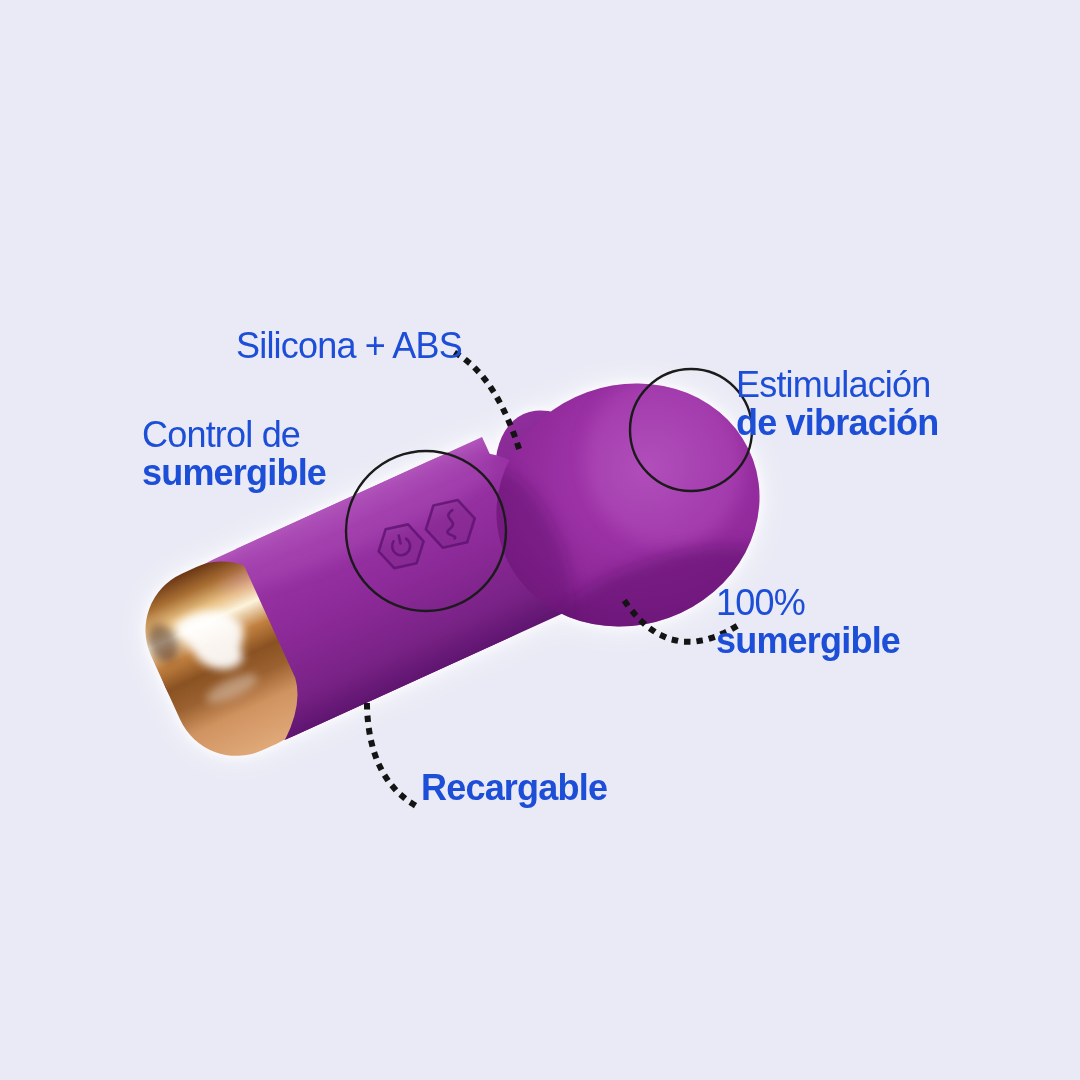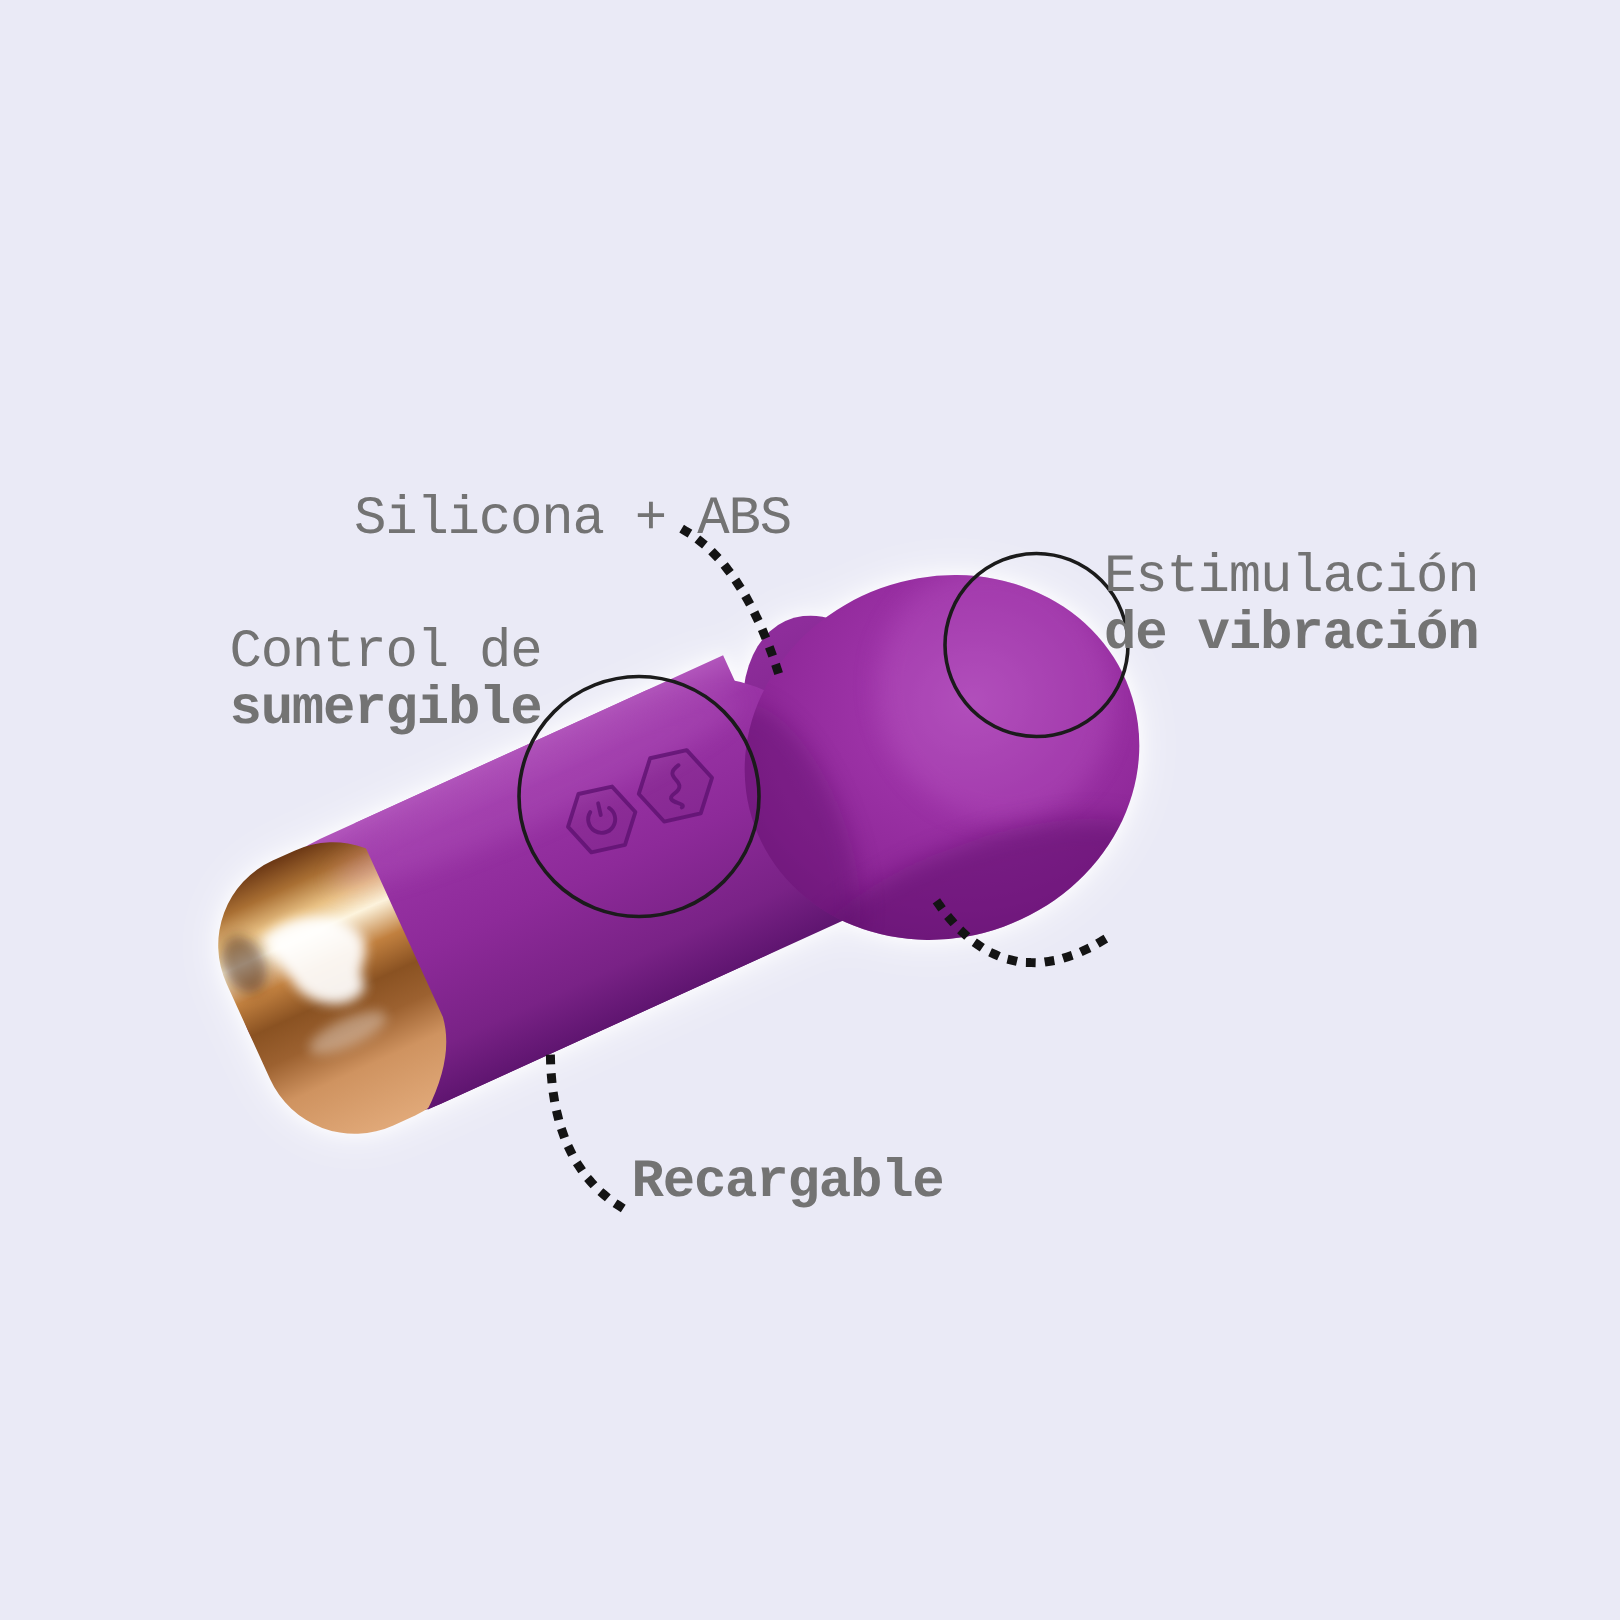--- a/index.html
+++ b/index.html
@@ -6,30 +6,29 @@
   .stage{
     position:relative;
     width:1080px;height:1080px;
     background:#eaeaf6;
     overflow:hidden;
     font-family:"Liberation Sans",sans-serif;
   }
   .art{position:absolute;left:0;top:0;}
   .label{
     position:absolute;
-    color:#737373;
+    color:#1d4ed8;
     font-size:36px;
     line-height:38px;
     letter-spacing:-0.8px;
     white-space:nowrap;
-    font-family:Liberation Mono, monospace;
   }
   .label .line{white-space:nowrap;}
   .b{font-weight:700;}
-  .center{text-align:center;}
+  .center{text-align:left;}
   #lab-silicona{left:236px;top:327px;}
   #lab-estimulacion{left:736px;top:366px;width:230px;}
   #lab-control{left:142px;top:416px;width:230px;}
   #lab-sumergible{left:716px;top:584px;width:230px;}
   #lab-recargable{left:421px;top:769px;}
 </style>
 </head>
 <body>
 
 <div class="stage">
@@ -142,18 +141,22 @@
   <div class="label center" id="lab-estimulacion">
     <div class="line">Estimulación</div>
     <div class="line b">de vibración</div>
   </div>
 
   <div class="label center" id="lab-control">
     <div class="line">Control de</div>
     <div class="line b">sumergible</div>
   </div>
 
+  <div class="label center" id="lab-sumergible">
+    <div class="line">100%</div>
+    <div class="line b">sumergible</div>
+  </div>
 
   <div class="label" id="lab-recargable">
     <div class="line b">Recargable</div>
   </div>
 
 </div>
 
 </body></html>

